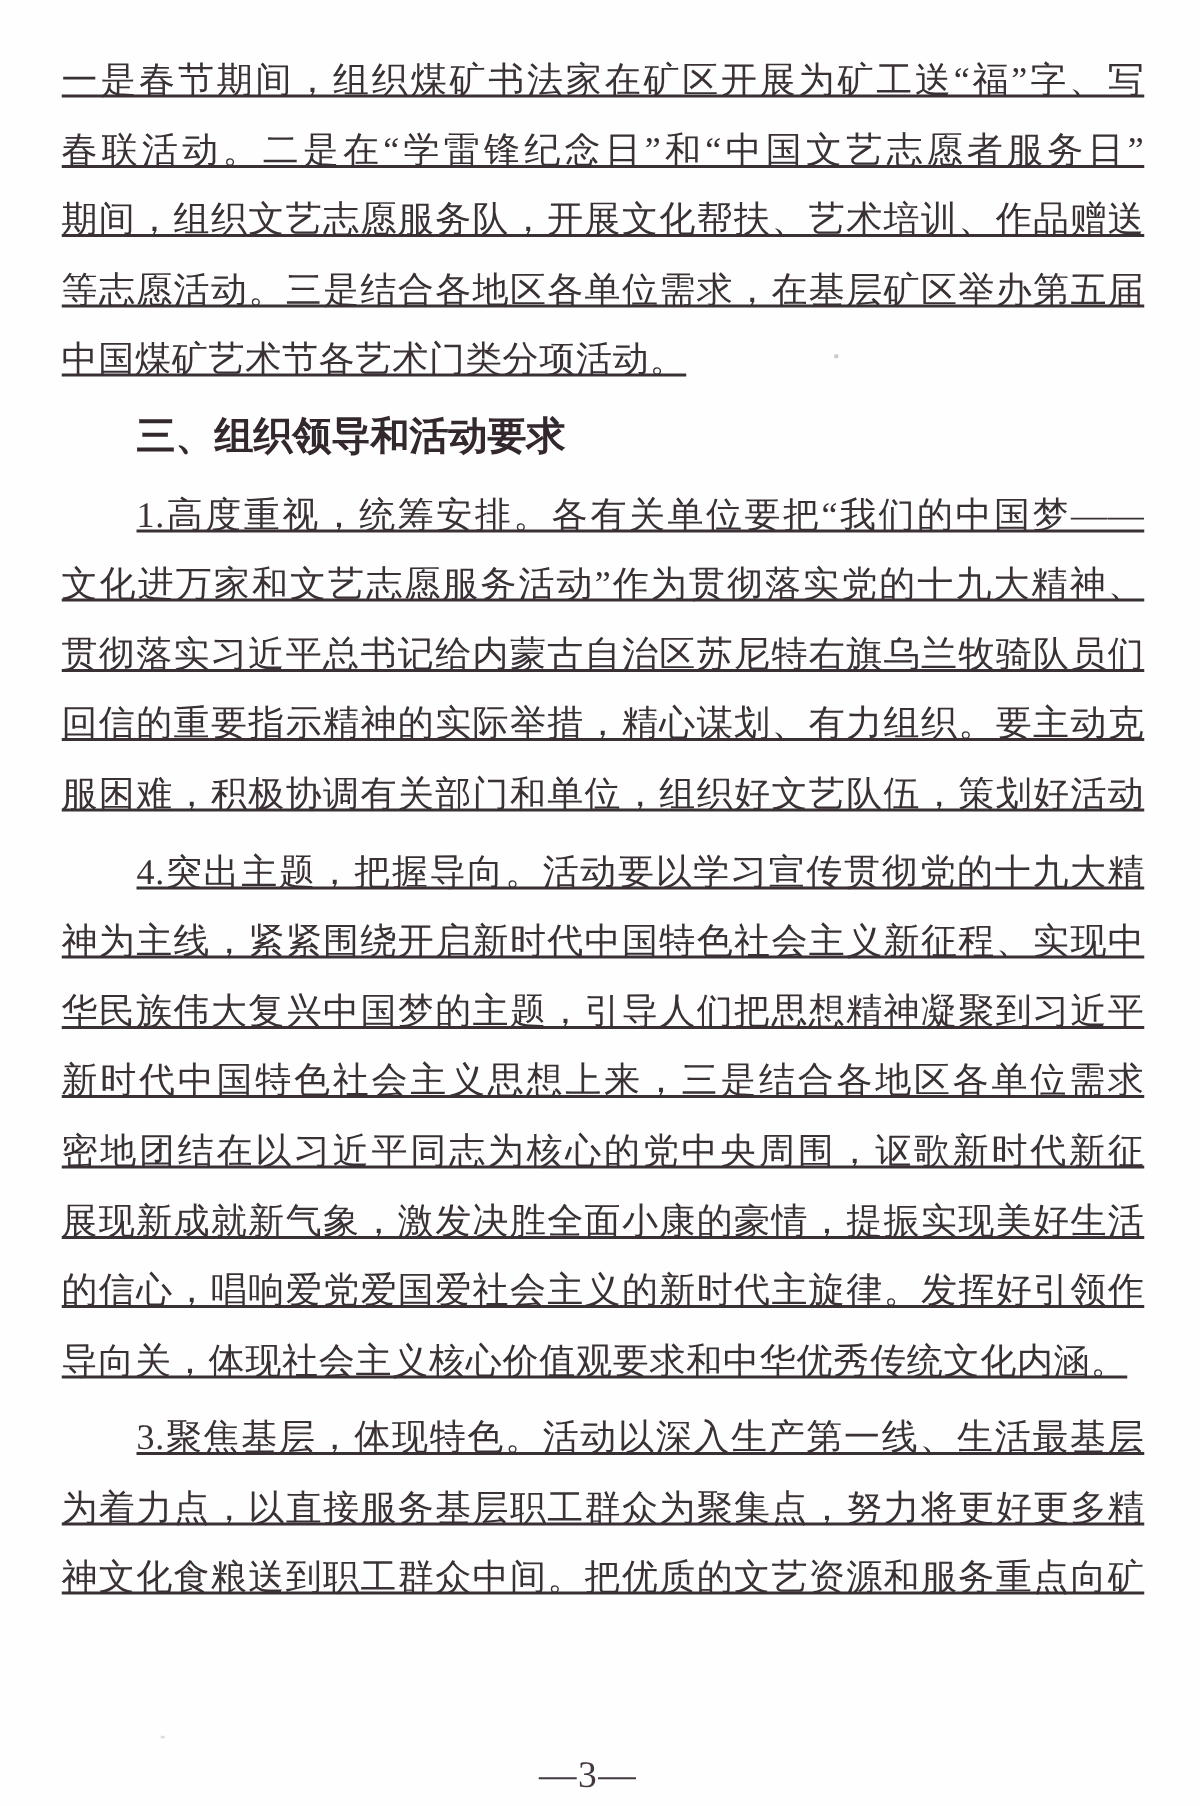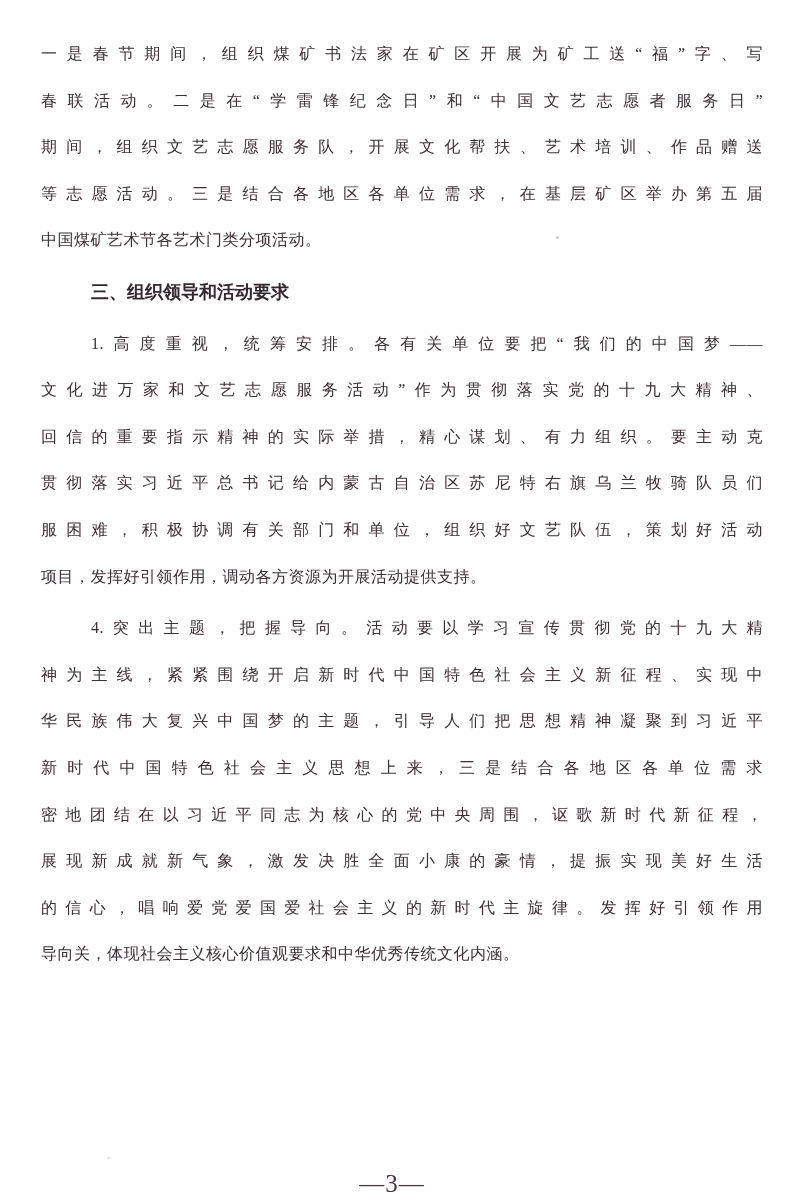--- a/index.html
+++ b/index.html
@@ -19,36 +19,37 @@
     position: absolute;
     left: 41px;
     top: 31px;
     width: 722px;
   }
   .para { margin: 0; }
   .para + .para, .heading + .para, .para + .heading { margin-top: 5px; }
   .line {
     height: 46.6px;
     line-height: 46.6px;
-    font-size: 16px;
+    font-size: 24px;
     color: var(--text-color, #3a3136);
     text-align: justify;
     text-align-last: justify;
     overflow: hidden;
     letter-spacing: 0.5px;
+    text-decoration: underline;
   }
   .line.indent { padding-left: 50px; }
   .line.last { text-align-last: left; }
   .heading {
     height: 46.6px;
     line-height: 46.6px;
     padding-left: 50px;
-    font-family: Liberation Serif, serif;
+    font-family: Liberation Mono, monospace;
     font-weight: 700;
-    font-size: 18px;
+    font-size: 26px;
     color: var(--heading-color, #33282e);
   }
   .footer {
     position: absolute;
     left: 0;
     right: 16px;
     top: 1168px;
     height: 32px;
     line-height: 32px;
     text-align: center;
@@ -73,32 +74,36 @@
         <div class="line">一是春节期间，组织煤矿书法家在矿区开展为矿工送“福”字、写</div>
         <div class="line">春联活动。二是在“学雷锋纪念日”和“中国文艺志愿者服务日”</div>
         <div class="line">期间，组织文艺志愿服务队，开展文化帮扶、艺术培训、作品赠送</div>
         <div class="line">等志愿活动。三是结合各地区各单位需求，在基层矿区举办第五届</div>
         <div class="line last">中国煤矿艺术节各艺术门类分项活动。</div>
       </div>
       <div class="heading">三、组织领导和活动要求</div>
       <div class="para">
         <div class="line indent">1.高度重视，统筹安排。各有关单位要把“我们的中国梦——</div>
         <div class="line">文化进万家和文艺志愿服务活动”作为贯彻落实党的十九大精神、</div>
+        <div class="line">贯彻落实习近平总书记给内蒙古自治区苏尼特右旗乌兰牧骑队员们</div>
         <div class="line">回信的重要指示精神的实际举措，精心谋划、有力组织。要主动克</div>
-        <div class="line">贯彻落实习近平总书记给内蒙古自治区苏尼特右旗乌兰牧骑队员们</div>
         <div class="line">服困难，积极协调有关部门和单位，组织好文艺队伍，策划好活动</div>
-        <div class="line last">项目，发挥好引领作用，调动各方资源为开展活动提供支持。</div>
       </div>
       <div class="para">
         <div class="line indent">4.突出主题，把握导向。活动要以学习宣传贯彻党的十九大精</div>
         <div class="line">神为主线，紧紧围绕开启新时代中国特色社会主义新征程、实现中</div>
         <div class="line">华民族伟大复兴中国梦的主题，引导人们把思想精神凝聚到习近平</div>
         <div class="line">新时代中国特色社会主义思想上来，三是结合各地区各单位需求</div>
         <div class="line">密地团结在以习近平同志为核心的党中央周围，讴歌新时代新征程，</div>
         <div class="line">展现新成就新气象，激发决胜全面小康的豪情，提振实现美好生活</div>
         <div class="line">的信心，唱响爱党爱国爱社会主义的新时代主旋律。发挥好引领作用</div>
         <div class="line last">导向关，体现社会主义核心价值观要求和中华优秀传统文化内涵。</div>
       </div>
+      <div class="para">
+        <div class="line indent">3.聚焦基层，体现特色。活动以深入生产第一线、生活最基层</div>
+        <div class="line">为着力点，以直接服务基层职工群众为聚集点，努力将更好更多精</div>
+        <div class="line">神文化食粮送到职工群众中间。把优质的文艺资源和服务重点向矿</div>
+      </div>
     </div>
   <div class="footer">—3—</div>
   <div class="speck speck-1"></div>
   <div class="speck speck-2"></div>
 </div>
 
 </body></html>

